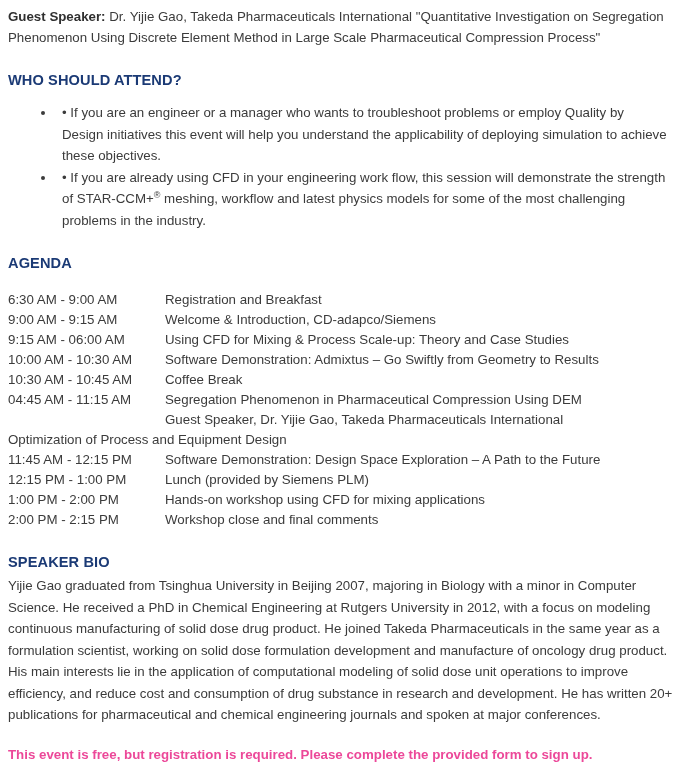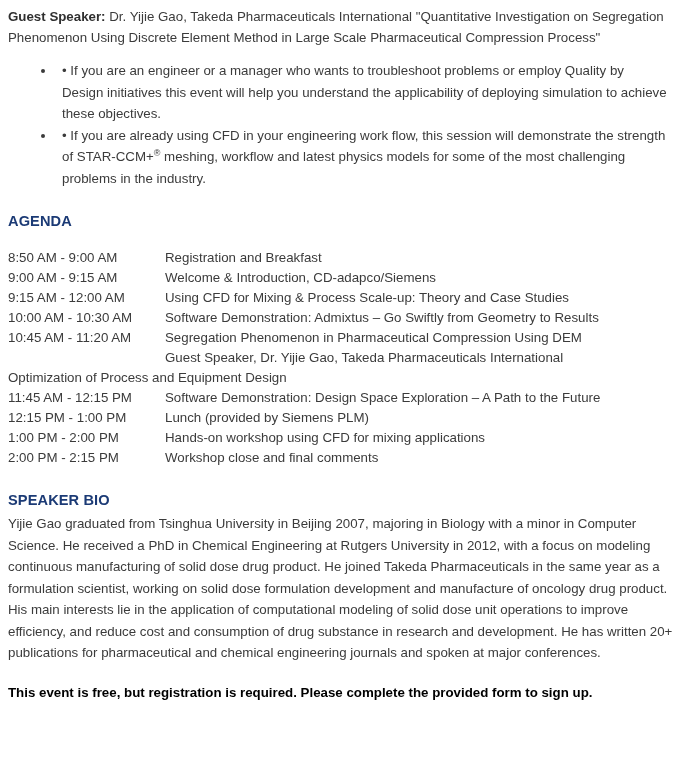--- a/index.html
+++ b/index.html
@@ -71,58 +71,63 @@
   .bio-heading { margin-top: 23px; }
   .bio-text {
     margin: 3px 0 9px 0;
     padding-right: 12px;
     line-height: 21.5px;
     text-align: left;
   }
   .closing {
     margin: 19px 0 0 0;
     font-weight: bold;
-    color: #000000;
+    color: #ec4899;
     line-height: 20px;
   }
 </style>
 </head>
 <body>
 
 <div class="page">
 
   <p class="intro"><b>Guest Speaker:</b><span> Dr. Yijie Gao, Takeda Pharmaceuticals International "Quantitative Investigation on Segregation Phenomenon Using Discrete Element Method in Large Scale Pharmaceutical Compression Process"</span></p>
 
+  <h2 class="section">WHO SHOULD ATTEND?</h2>
 
   <ul class="attend-list">
     <li>• If you are an engineer or a manager who wants to troubleshoot problems or employ Quality by Design initiatives this event will help you understand the applicability of deploying simulation to achieve these objectives.</li>
     <li><span>• If you are already using CFD in your engineering work flow, this session will demonstrate the strength of STAR-CCM+</span><sup class="reg">®</sup><span> meshing, workflow and latest physics models for some of the most challenging problems in the industry.</span></li>
   </ul>
 
   <h2 class="section">AGENDA</h2>
 
   <div class="agenda">
     <div class="agenda-row">
-      <div class="agenda-time">8:50 AM - 9:00 AM</div>
+      <div class="agenda-time">6:30 AM - 9:00 AM</div>
       <div class="agenda-desc">Registration and Breakfast</div>
     </div>
     <div class="agenda-row">
       <div class="agenda-time">9:00 AM - 9:15 AM</div>
       <div class="agenda-desc">Welcome &amp; Introduction, CD-adapco/Siemens</div>
     </div>
     <div class="agenda-row">
-      <div class="agenda-time">9:15 AM - 12:00 AM</div>
+      <div class="agenda-time">9:15 AM - 06:00 AM</div>
       <div class="agenda-desc">Using CFD for Mixing &amp; Process Scale-up: Theory and Case Studies</div>
     </div>
     <div class="agenda-row">
       <div class="agenda-time">10:00 AM - 10:30 AM</div>
       <div class="agenda-desc">Software Demonstration: Admixtus – Go Swiftly from Geometry to Results</div>
     </div>
     <div class="agenda-row">
-      <div class="agenda-time">10:45 AM - 11:20 AM</div>
+      <div class="agenda-time">10:30 AM - 10:45 AM</div>
+      <div class="agenda-desc">Coffee Break</div>
+    </div>
+    <div class="agenda-row">
+      <div class="agenda-time">04:45 AM - 11:15 AM</div>
       <div class="agenda-desc">
         <span>Segregation Phenomenon in Pharmaceutical Compression Using DEM</span>
         <span class="sub">Guest Speaker, Dr. Yijie Gao, Takeda Pharmaceuticals International</span>
       </div>
     </div>
     <div class="agenda-row">
       <div class="agenda-desc">Optimization of Process and Equipment Design</div>
     </div>
     <div class="agenda-row">
       <div class="agenda-time">11:45 AM - 12:15 PM</div>

